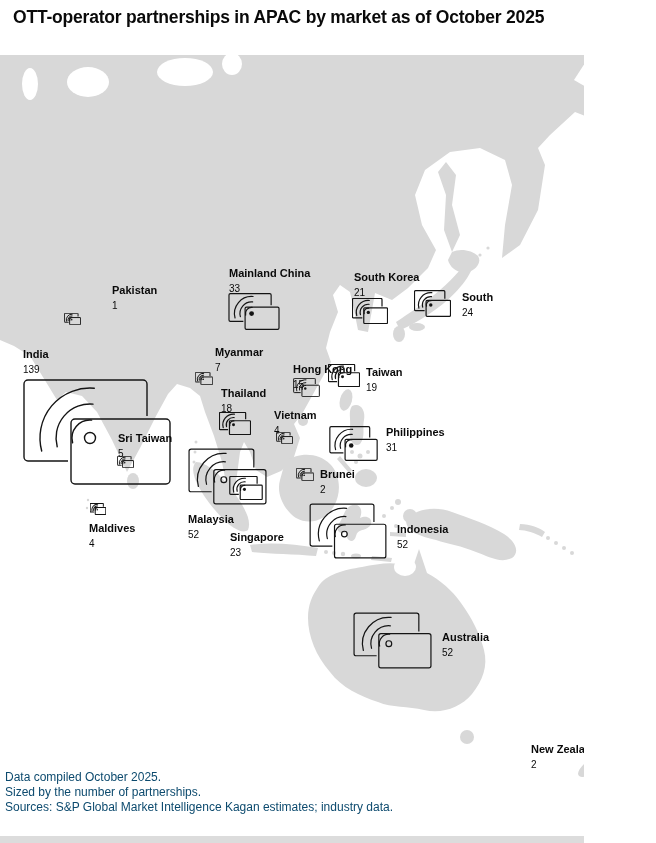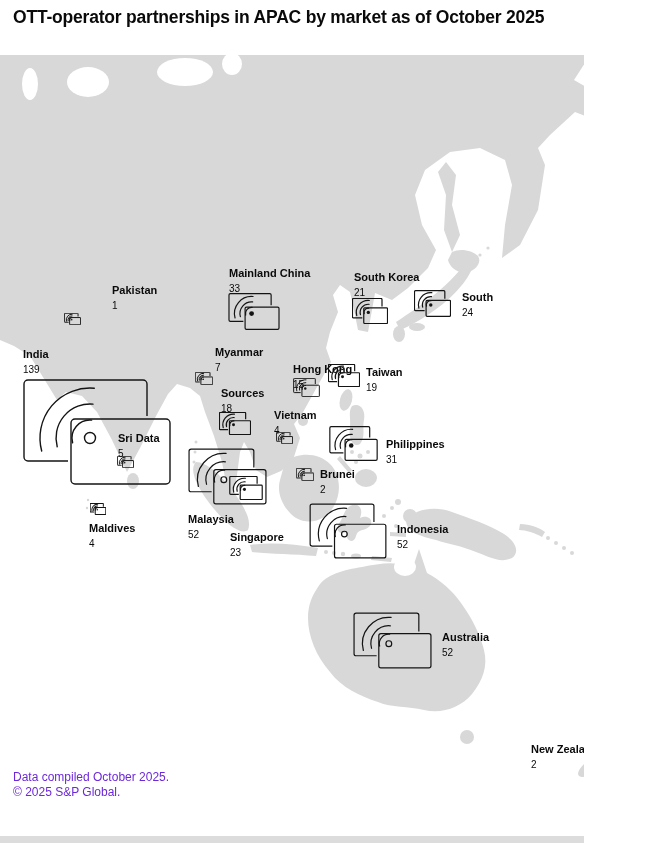--- a/index.html
+++ b/index.html
@@ -6,21 +6,21 @@
   .canvas{position:relative;width:584px;height:843px;background:#fff;overflow:hidden;
           font-family:"Liberation Sans",sans-serif;color:#111;}
   .map-svg{position:absolute;left:0;top:0;}
   .title{position:absolute;left:13px;top:7px;margin:0;font-size:17.5px;font-weight:bold;
          letter-spacing:-0.2px;color:#0a0a0a;white-space:nowrap;}
   #markers div{position:absolute;}
   .mlabel{white-space:nowrap;}
   .mname{font-weight:bold;font-size:11px;line-height:14px;color:#0a0a0a;}
   .mval{font-size:10px;line-height:14px;color:#0a0a0a;position:static !important;margin-top:16px;}
   .micon svg{display:block;}
-  .footer{position:absolute;left:13px;top:770px;font-size:12px;line-height:15px;color:#6d28d9;}
+  .footer{position:absolute;left:5px;top:770px;font-size:12px;line-height:15px;color:#0c4a6e;}
   .strip{position:absolute;left:0;top:836px;width:656px;height:7px;}
 </style>
 </head>
 <body>
 
 <div class="canvas">
 
   <svg class="map-svg" width="656" height="843" viewBox="0 0 656 843" aria-hidden="true">
     <g>
       <path class="land" d="M0,55 L656,55 L656,100
@@ -165,21 +165,21 @@
       <rect x="-10" y="-10" width="170" height="130" fill="#fff"></rect>
       <rect x="40.1" y="32.1" width="116.8" height="82.8" rx="7" fill="#000"></rect>
     </mask>
     <rect x="2" y="2" width="123" height="81" rx="4" fill="none" stroke="#141414" stroke-width="8.82" mask="url(#fm2)"></rect>
     <path d="M69.6,42.1 A18,18 0 0 0 50.6,64.7 M71.0,26.1 A34,34 0 0 0 35.2,68.8 M72.3,10.2 A50,50 0 0 0 19.7,73.0" fill="none" stroke="#141414" stroke-width="8.82" stroke-linecap="round"></path>
     <circle cx="68" cy="60" r="7" fill="#141414"></circle>
     <rect x="49" y="41" width="99" height="65" rx="4" fill="none" stroke="#141414" stroke-width="8.82"></rect>
   </svg>
       </div>
       <div class="mlabel" style="left: 118px; top: 431px;">
-        <div class="mname">Sri Data</div>
+        <div class="mname">Sri Taiwan</div>
         <div class="mval">5</div>
       </div>
       <div class="micon" style="left: 90px; top: 503px;">
         <svg width="16" height="12" viewBox="0 0 150 108">
     <mask id="fm3">
       <rect x="-10" y="-10" width="170" height="130" fill="#fff"></rect>
       <rect x="39.8" y="31.8" width="117.4" height="83.4" rx="7" fill="#000"></rect>
     </mask>
     <rect x="2" y="2" width="123" height="81" rx="4" fill="none" stroke="#141414" stroke-width="9.38" mask="url(#fm3)"></rect>
     <path d="M69.6,42.1 A18,18 0 0 0 50.6,64.7 M71.0,26.1 A34,34 0 0 0 35.2,68.8 M72.3,10.2 A50,50 0 0 0 19.7,73.0" fill="none" stroke="#141414" stroke-width="9.38" stroke-linecap="round"></path>
@@ -229,21 +229,21 @@
       <rect x="-10" y="-10" width="170" height="130" fill="#fff"></rect>
       <rect x="42.5" y="34.5" width="112" height="78" rx="7" fill="#000"></rect>
     </mask>
     <rect x="2" y="2" width="123" height="81" rx="4" fill="none" stroke="#141414" stroke-width="5.63" mask="url(#fm6)"></rect>
     <path d="M69.6,42.1 A18,18 0 0 0 50.6,64.7 M71.0,26.1 A34,34 0 0 0 35.2,68.8 M72.3,10.2 A50,50 0 0 0 19.7,73.0" fill="none" stroke="#141414" stroke-width="5.63" stroke-linecap="round"></path>
     <circle cx="68" cy="60" r="7" fill="#141414"></circle>
     <rect x="49" y="41" width="99" height="65" rx="4" fill="none" stroke="#141414" stroke-width="5.63"></rect>
   </svg>
       </div>
       <div class="mlabel" style="left: 221px; top: 386px;">
-        <div class="mname">Sources</div>
+        <div class="mname">Thailand</div>
         <div class="mval">18</div>
       </div>
       <div class="micon" style="left: 276px; top: 432px;">
         <svg width="17" height="12" viewBox="0 0 150 108">
     <mask id="fm7">
       <rect x="-10" y="-10" width="170" height="130" fill="#fff"></rect>
       <rect x="40.1" y="32.1" width="116.8" height="82.8" rx="7" fill="#000"></rect>
     </mask>
     <rect x="2" y="2" width="123" height="81" rx="4" fill="none" stroke="#141414" stroke-width="8.82" mask="url(#fm7)"></rect>
     <path d="M69.6,42.1 A18,18 0 0 0 50.6,64.7 M71.0,26.1 A34,34 0 0 0 35.2,68.8 M72.3,10.2 A50,50 0 0 0 19.7,73.0" fill="none" stroke="#141414" stroke-width="8.82" stroke-linecap="round"></path>
@@ -324,21 +324,21 @@
     <mask id="fm12">
       <rect x="-10" y="-10" width="170" height="130" fill="#fff"></rect>
       <rect x="43.8" y="35.8" width="109.4" height="75.4" rx="7" fill="#000"></rect>
     </mask>
     <rect x="2" y="2" width="123" height="81" rx="4" fill="none" stroke="#141414" stroke-width="3.67" mask="url(#fm12)"></rect>
     <path d="M69.6,42.1 A18,18 0 0 0 50.6,64.7 M71.0,26.1 A34,34 0 0 0 35.2,68.8 M72.3,10.2 A50,50 0 0 0 19.7,73.0" fill="none" stroke="#141414" stroke-width="3.67" stroke-linecap="round"></path>
     <circle cx="68" cy="60" r="7" fill="#141414"></circle>
     <rect x="49" y="41" width="99" height="65" rx="4" fill="none" stroke="#141414" stroke-width="3.67"></rect>
   </svg>
       </div>
-      <div class="mlabel" style="left: 386px; top: 437px;">
+      <div class="mlabel" style="left: 386px; top: 425px;">
         <div class="mname">Philippines</div>
         <div class="mval">31</div>
       </div>
       <div class="micon" style="left: 296px; top: 468px;">
         <svg width="18" height="13" viewBox="0 0 150 108">
     <mask id="fm13">
       <rect x="-10" y="-10" width="170" height="130" fill="#fff"></rect>
       <rect x="40.3" y="32.3" width="116.4" height="82.4" rx="7" fill="#000"></rect>
     </mask>
     <rect x="2" y="2" width="123" height="81" rx="4" fill="none" stroke="#141414" stroke-width="8.33" mask="url(#fm13)"></rect>
@@ -428,17 +428,18 @@
   </svg>
       </div>
       <div class="mlabel" style="left: 531px; top: 742px;">
         <div class="mname">New Zealand</div>
         <div class="mval">2</div>
       </div>
     </div>
 
   <div class="footer">
     <div>Data compiled October 2025.</div>
-    <div>© 2025 S&amp;P Global.</div>
+    <div>Sized by the number of partnerships.</div>
+    <div>Sources: S&amp;P Global Market Intelligence Kagan estimates; industry data.</div>
   </div>
 
   <div class="strip" style="background: rgb(220, 220, 220);"></div>
 </div>
 
 </body></html>

